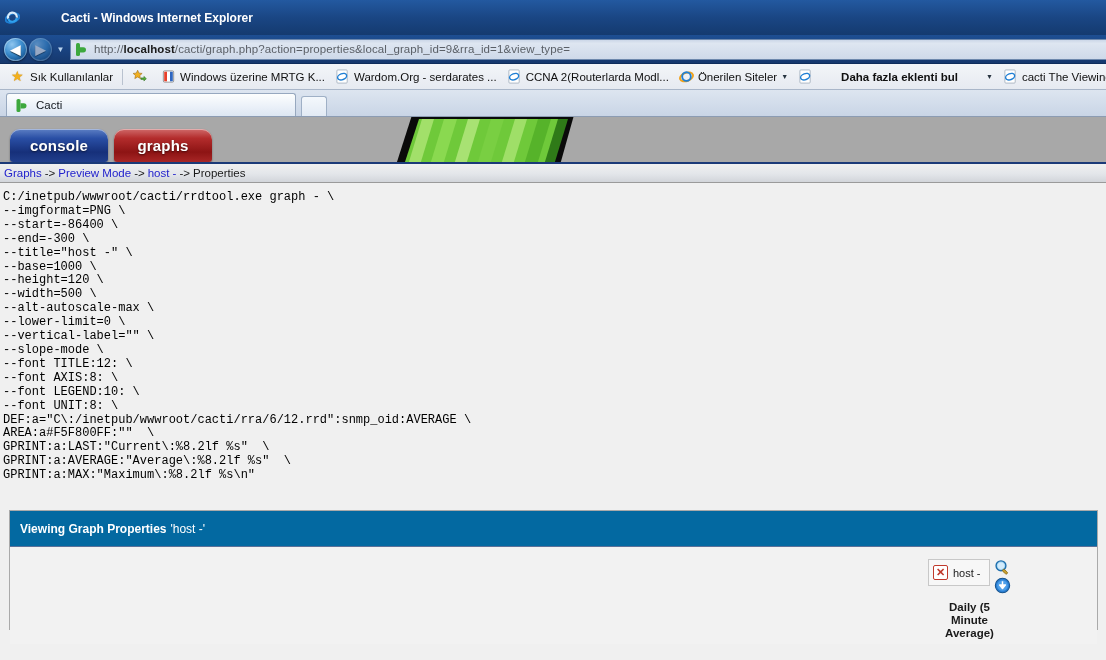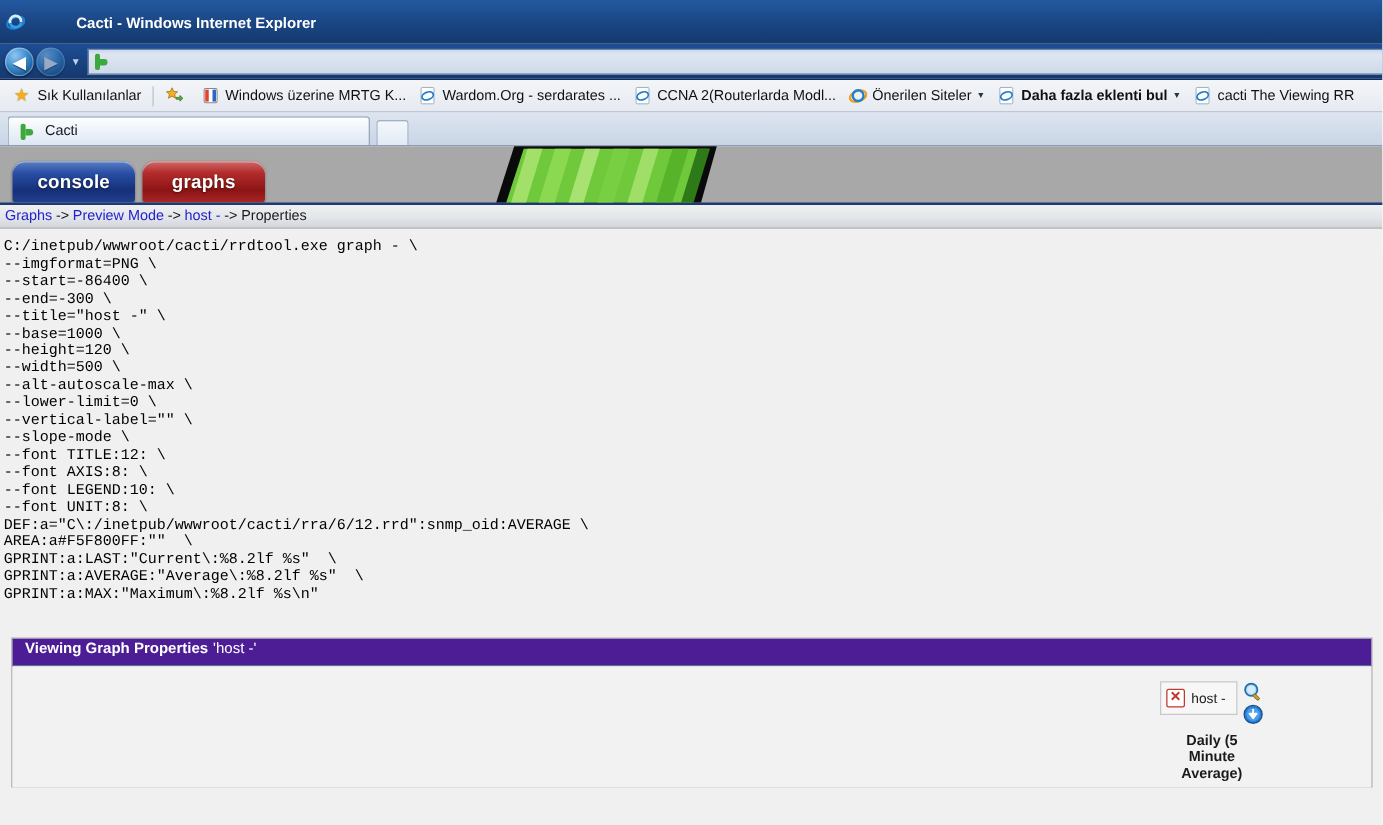--- a/index.html
+++ b/index.html
@@ -67,21 +67,21 @@
     height:26px;width:100%;box-sizing:border-box;
     background:linear-gradient(180deg,#f3f5f8 0%,#e6eaf1 100%);
     border-bottom:1px solid #a9b6c9;
     display:flex;align-items:center;padding-left:6px;
     overflow:hidden;
   }
   .favitem{
     display:flex;align-items:center;height:20px;padding:0 5px;flex:none;
     font-size:11.5px;color:#101010;white-space:nowrap;
   }
-  .favitem.bold{font-weight:bold;}
+  .favitem.bold{font-weight:bold;gap:24px;}
   .favsep{width:1px;height:16px;background:#b9c2cf;margin:0 4px;flex:none;}
   .favico{width:15px;height:15px;margin-right:4px;flex:none;position:relative;}
   .caret{margin-left:4px;font-size:7px;color:#27333f;}
 
   
   .star{
     width:14px;height:14px;flex:none;margin-right:5px;
     color:#f2b01e;font-size:14px;line-height:13px;
     text-shadow:0 0 1px #a8741a;
   }
@@ -165,24 +165,24 @@
   
   .panel{
     margin:27px 8px 0 8px;
     border:1px solid #aaaaaa;
     background:#f2f2f2;
     box-sizing:border-box;
     height:120px;
     position:relative;
   }
   .panel-head{
-    height:22px;box-sizing:border-box;
-    background:#4c1d95;
+    height:36px;box-sizing:border-box;
+    background:#0369a1;
     border-bottom:1px solid #5a7199;
-    display:flex;padding-left:10px;
+    display:flex;align-items:center;padding-left:10px;
     color:#ffffff;font-size:12px;
   }
   .panel-head .strong{font-weight:bold;margin-right:4px;}
   .panel-head .sub{font-weight:normal;}
   .panel-body{
     position:relative;height:97px;
     background:#f2f2f2;
   }
   .graph-cell{
     position:absolute;right:86px;top:12px;
@@ -235,20 +235,21 @@
   <div class="histdrop">
     <span>▼</span>
   </div>
   <div class="addrwrap">
     <span class="addr-ico">
       <svg width="14" height="15" viewBox="0 0 14 15">
         <rect x="1" y="1" width="4" height="13" rx="1.6" fill="#3da83d"></rect>
         <path d="M5 5.2 h3.4 a2.6 2.6 0 0 1 0 5.2 H5z" fill="#3da83d"></path>
       </svg>
     </span>
+    <span class="addr-text"><span>http://</span><b>localhost</b><span>/cacti/graph.php?action=properties&amp;local_graph_id=9&amp;rra_id=1&amp;view_type=</span></span>
   </div>
 </div>
 
 <div class="favbar">
   <div class="favitem">
     <span class="star">★</span>
     <span>Sık Kullanılanlar</span>
   </div>
   <div class="favsep"></div>
 

